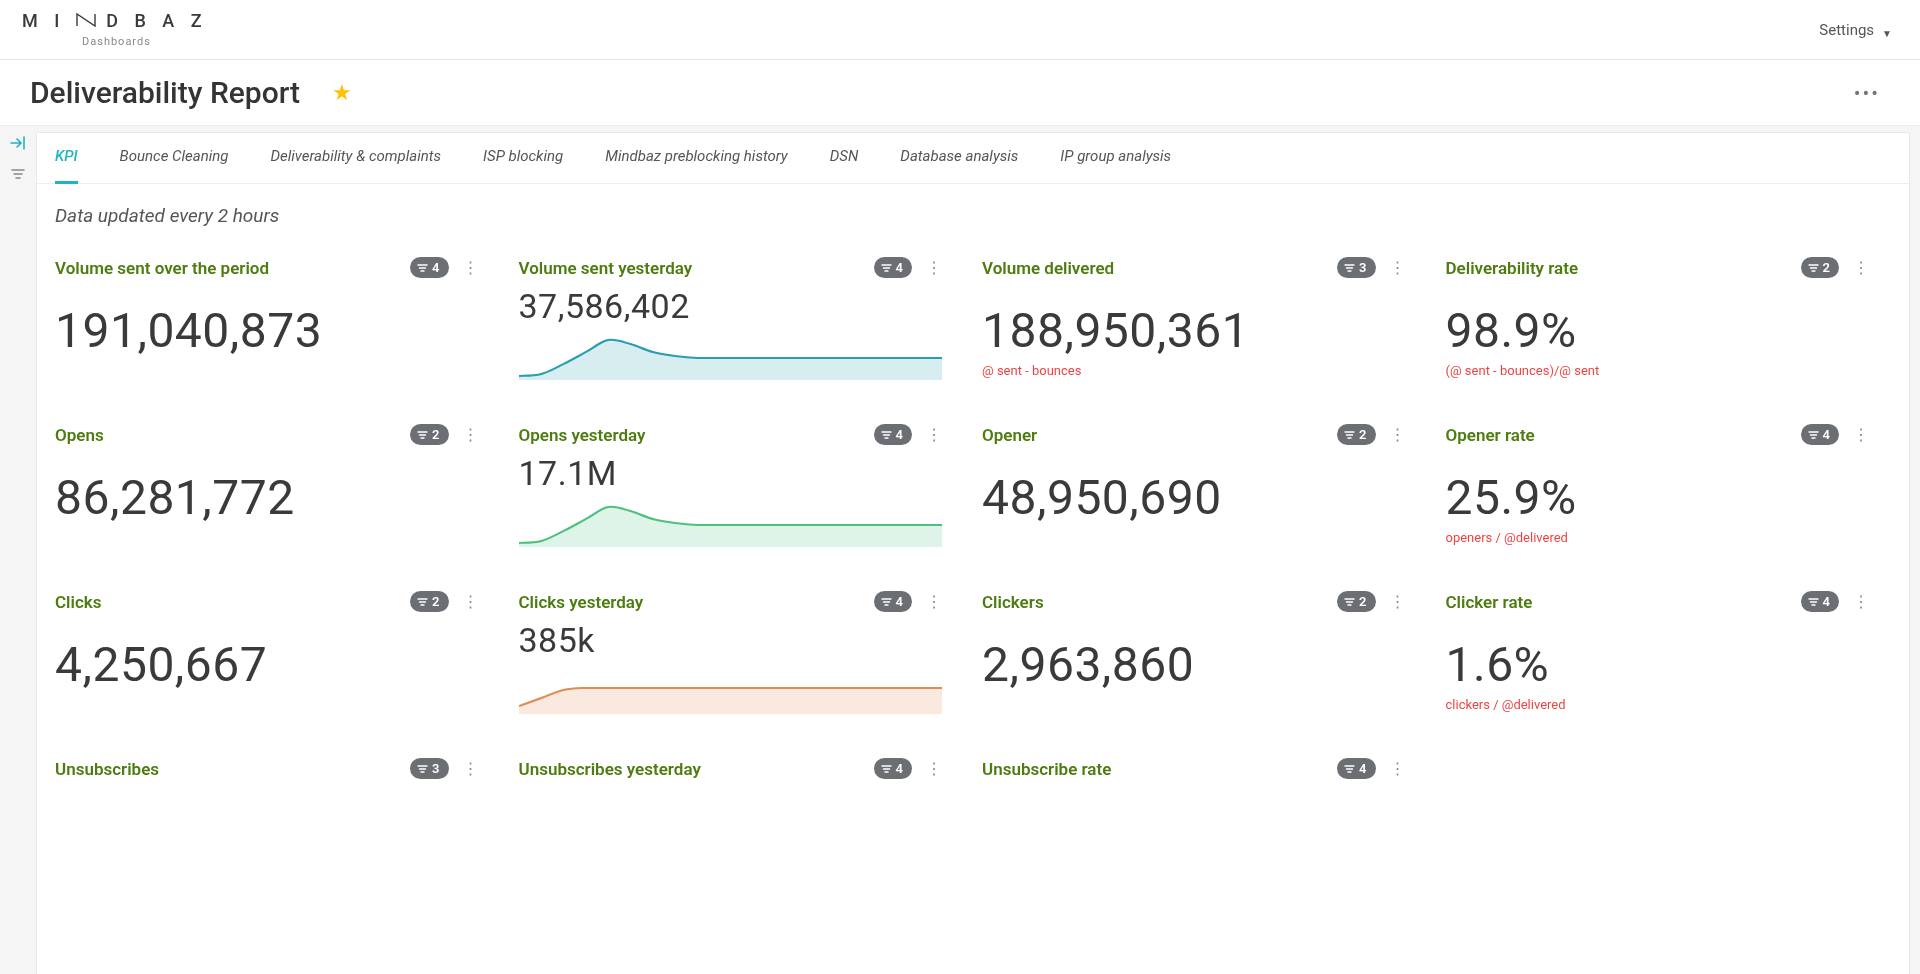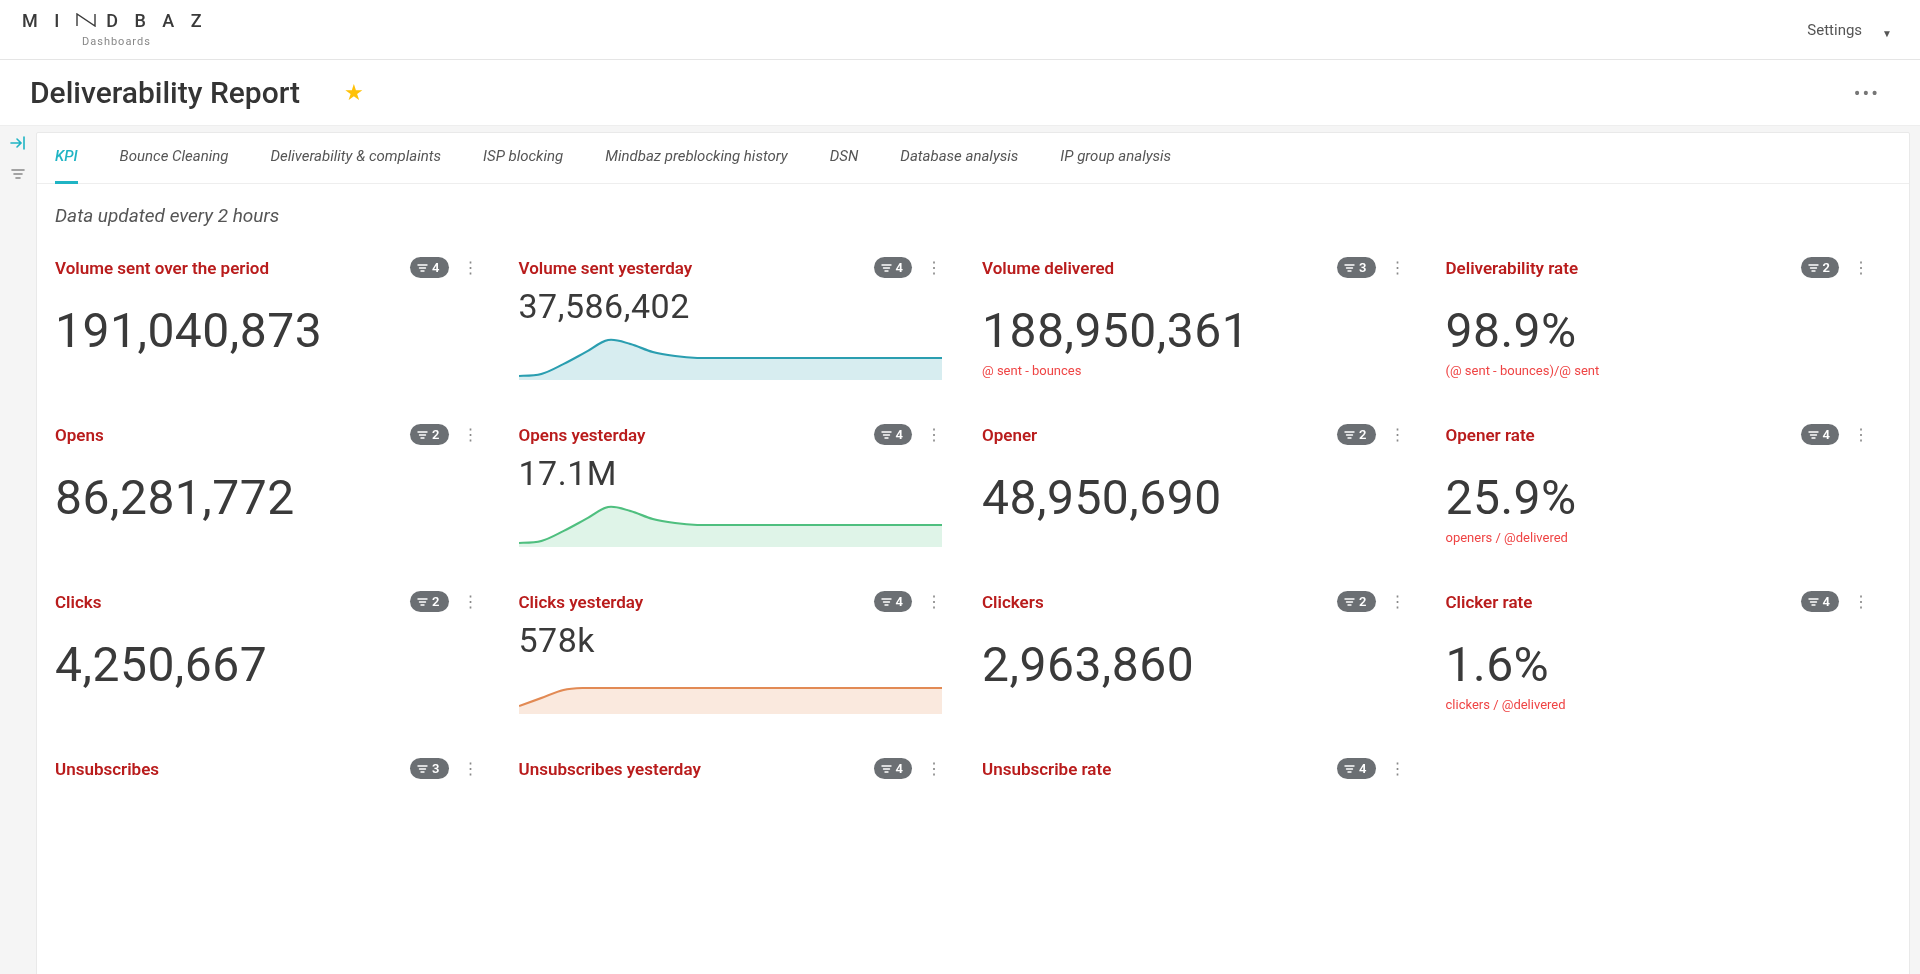--- a/index.html
+++ b/index.html
@@ -2,44 +2,44 @@
 <html><head>
 <meta charset="utf-8">
 <style>
   * { box-sizing: border-box; }
   html,body { margin:0; padding:0; font-family: -apple-system, BlinkMacSystemFont, "Segoe UI", Roboto, Helvetica, Arial, sans-serif; width:1920px; height:974px; background:#fff; color:#333; overflow:hidden; }
   .topbar { height:60px; border-bottom:1px solid #e5e5e5; display:flex; align-items:center; justify-content:space-between; padding:0 28px 0 22px; background:#fff; }
   .logo { display:flex; flex-direction:column; line-height:1; }
   .logo-main { font-size:18px; letter-spacing:6px; font-weight:500; color:#3a3a3a; }
   .logo-sub  { font-size:11px; color:#888; letter-spacing:1px; margin-top:6px; margin-left:60px; }
   .logo-main .n-icon { display:inline-block; font-weight:400; }
-  .settings { font-size:15px; color:#555; cursor:pointer; display:flex; align-items:flex-end; gap:20px; }
+  .settings { font-size:15px; color:#555; cursor:pointer; display:flex; align-items:flex-end; gap:8px; }
   .settings .caret { font-size:10px; }
 
   .titlebar { height:66px; border-bottom:1px solid #eee; display:flex; align-items:center; justify-content:space-between; padding:0 40px 0 30px; background:#fff; box-shadow: 0 1px 0 rgba(0,0,0,0.02); }
-  .title-left { display:flex; align-items:center; gap:44px; }
+  .title-left { display:flex; align-items:center; gap:32px; }
   .page-title { font-size:30px; font-weight:500; color:#343434; }
   .star { color:#ffc107; font-size:22px; }
   .more-h { color:#777; font-size:20px; letter-spacing:2px; cursor:pointer; }
 
   .body { display:flex; background:#f5f5f5; height:calc(974px - 50px - 66px); }
   .leftgutter { width:36px; background:#f5f5f5; padding-top:10px; display:flex; flex-direction:column; align-items:center; gap:14px; color:#1fb4c4; font-size:14px; }
   .leftgutter .g-icon { cursor:pointer; }
   .content { flex:1; background:#fff; border:1px solid #e9e9e9; border-radius:2px; margin:6px 10px 0 0; overflow:hidden; }
 
   .tabs { display:flex; gap:42px; padding:14px 18px 0 18px; border-bottom:1px solid #eee; font-size:15px; color:#555;font-style:italic; }
   .tab { padding-bottom:16px; cursor:pointer; }
   .tab.active { color:#1fb4c4; border-bottom:3px solid #1fb4c4; font-weight:500; margin-bottom:-1px; }
 
   .note { font-style:italic; color:#555; font-size:19px; padding:20px 18px 10px 18px; }
 
   .grid { display:grid; grid-template-columns: repeat(4, 1fr); column-gap:40px; row-gap:40px; padding:20px 40px 20px 18px; }
   .card {  }
   .card-head { display:flex; align-items:center; justify-content:space-between; }
-  .card-title { font-size:17px; font-weight:600; color:#b91c1c; }
+  .card-title { font-size:17px; font-weight:600; color:#4d7c0f; }
   .card-controls { display:flex; align-items:center; gap:14px; }
   .pill { background:#6b6f73; color:#fff; border-radius:999px; font-size:13px; font-weight:600; padding:3px 9px 3px 7px; display:flex; align-items:center; gap:4px; cursor:pointer; }
   .pill svg { display:block; }
   .dots { color:#8a8a8a; font-size:16px; cursor:pointer; }
   .card-value { font-size:48px; font-weight:400; color:#3a3a3a; margin-top:24px; letter-spacing:0.5px; }
   .card-value.small { font-size:34px; margin-top:8px; }
   .card-sub { font-size:13px; color:#ef4444; margin-top:4px; }
   .spark { margin-top:10px; width:100%; height:44px; }
 
   .spark path.line { fill:none; stroke-width:2; }
@@ -268,21 +268,21 @@
           <div class="card-controls">
             <span class="pill">
                 <svg width="11" height="10" viewBox="0 0 11 10">
                   <path d="M1 2h9M2.5 5h6M4 8h3" stroke="#fff" stroke-width="1.4" stroke-linecap="round"></path>
                 </svg>
                 <span>4</span>
               </span>
             <span class="dots">⋮</span>
           </div>
         </div>
-        <div class="card-value small">578k</div>
+        <div class="card-value small">385k</div>
         <svg class="spark spark-orange" viewBox="0 0 330 44" preserveAspectRatio="none">
             <path class="area" d="M0,36 C2.9,34.7 11.6,30.7 17.4,28.0 C23.2,25.3 28.9,21.7 34.7,20.0 C40.5,18.3 46.3,18.3 52.1,18.0 C57.9,17.7 63.7,18.0 69.5,18.0 C75.3,18.0 81.1,18.0 86.8,18.0 C92.6,18.0 98.4,18.0 104.2,18.0 C110.0,18.0 115.8,18.0 121.6,18.0 C127.4,18.0 133.2,18.0 138.9,18.0 C144.7,18.0 150.5,18.0 156.3,18.0 C162.1,18.0 167.9,18.0 173.7,18.0 C179.5,18.0 185.3,18.0 191.1,18.0 C196.8,18.0 202.6,18.0 208.4,18.0 C214.2,18.0 220.0,18.0 225.8,18.0 C231.6,18.0 237.4,18.0 243.2,18.0 C248.9,18.0 254.7,18.0 260.5,18.0 C266.3,18.0 272.1,18.0 277.9,18.0 C283.7,18.0 289.5,18.0 295.3,18.0 C301.1,18.0 306.8,18.0 312.6,18.0 C318.4,18.0 327.1,18.0 330.0,18.0 L330,44 L0,44 Z"></path>
             <path class="line" d="M0,36 C2.9,34.7 11.6,30.7 17.4,28.0 C23.2,25.3 28.9,21.7 34.7,20.0 C40.5,18.3 46.3,18.3 52.1,18.0 C57.9,17.7 63.7,18.0 69.5,18.0 C75.3,18.0 81.1,18.0 86.8,18.0 C92.6,18.0 98.4,18.0 104.2,18.0 C110.0,18.0 115.8,18.0 121.6,18.0 C127.4,18.0 133.2,18.0 138.9,18.0 C144.7,18.0 150.5,18.0 156.3,18.0 C162.1,18.0 167.9,18.0 173.7,18.0 C179.5,18.0 185.3,18.0 191.1,18.0 C196.8,18.0 202.6,18.0 208.4,18.0 C214.2,18.0 220.0,18.0 225.8,18.0 C231.6,18.0 237.4,18.0 243.2,18.0 C248.9,18.0 254.7,18.0 260.5,18.0 C266.3,18.0 272.1,18.0 277.9,18.0 C283.7,18.0 289.5,18.0 295.3,18.0 C301.1,18.0 306.8,18.0 312.6,18.0 C318.4,18.0 327.1,18.0 330.0,18.0"></path>
           </svg>
       </div>
 
       <div class="card">
         <div class="card-head">
           <span class="card-title">Clickers</span>
           <div class="card-controls">

